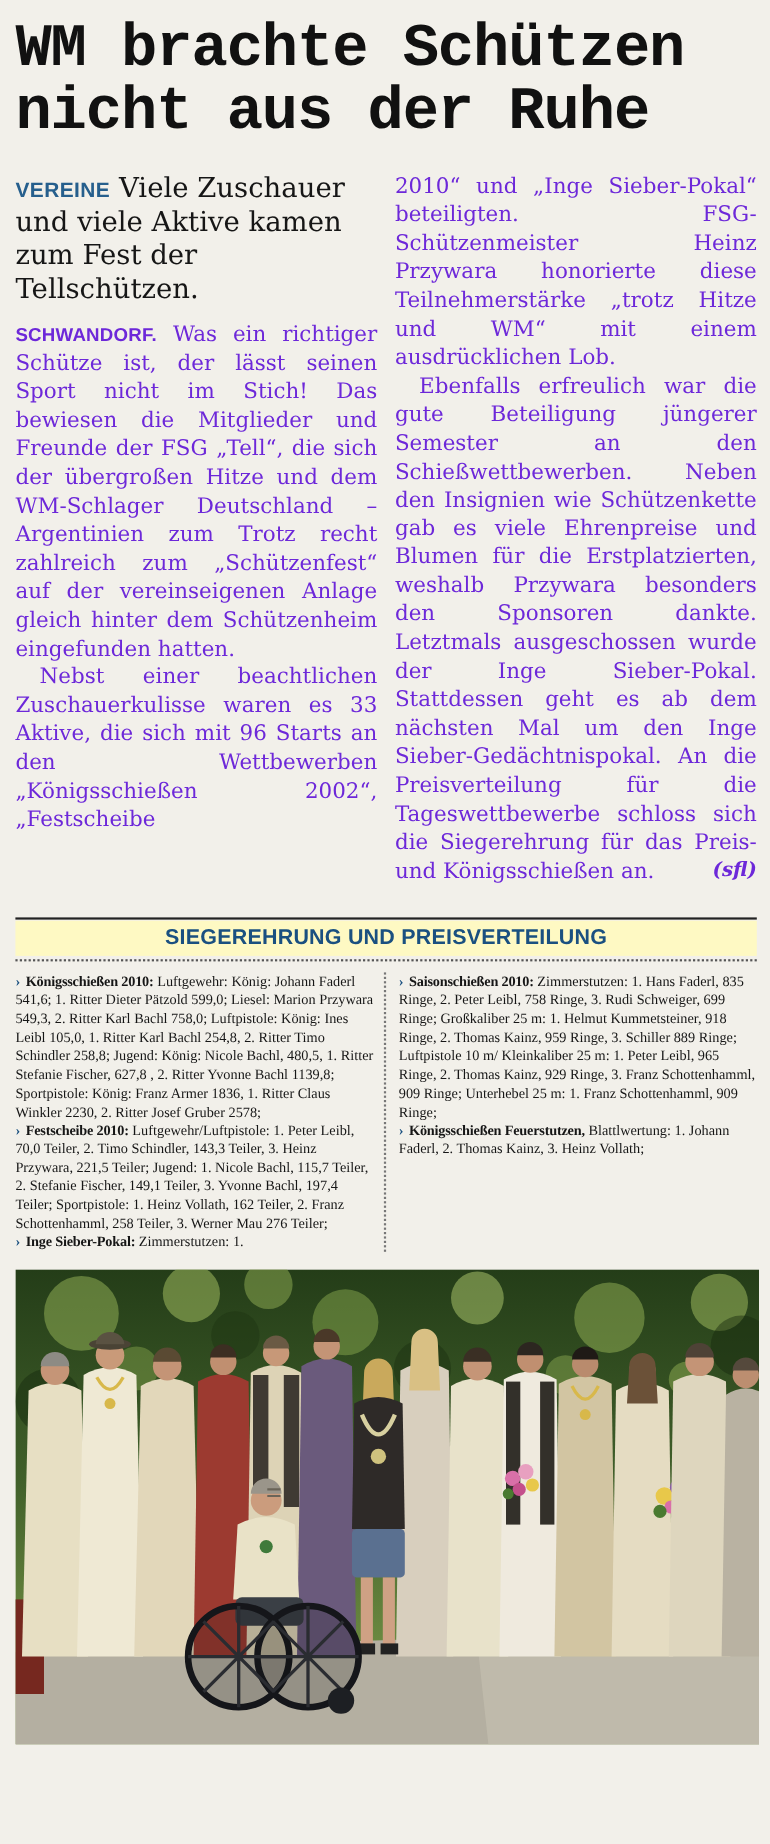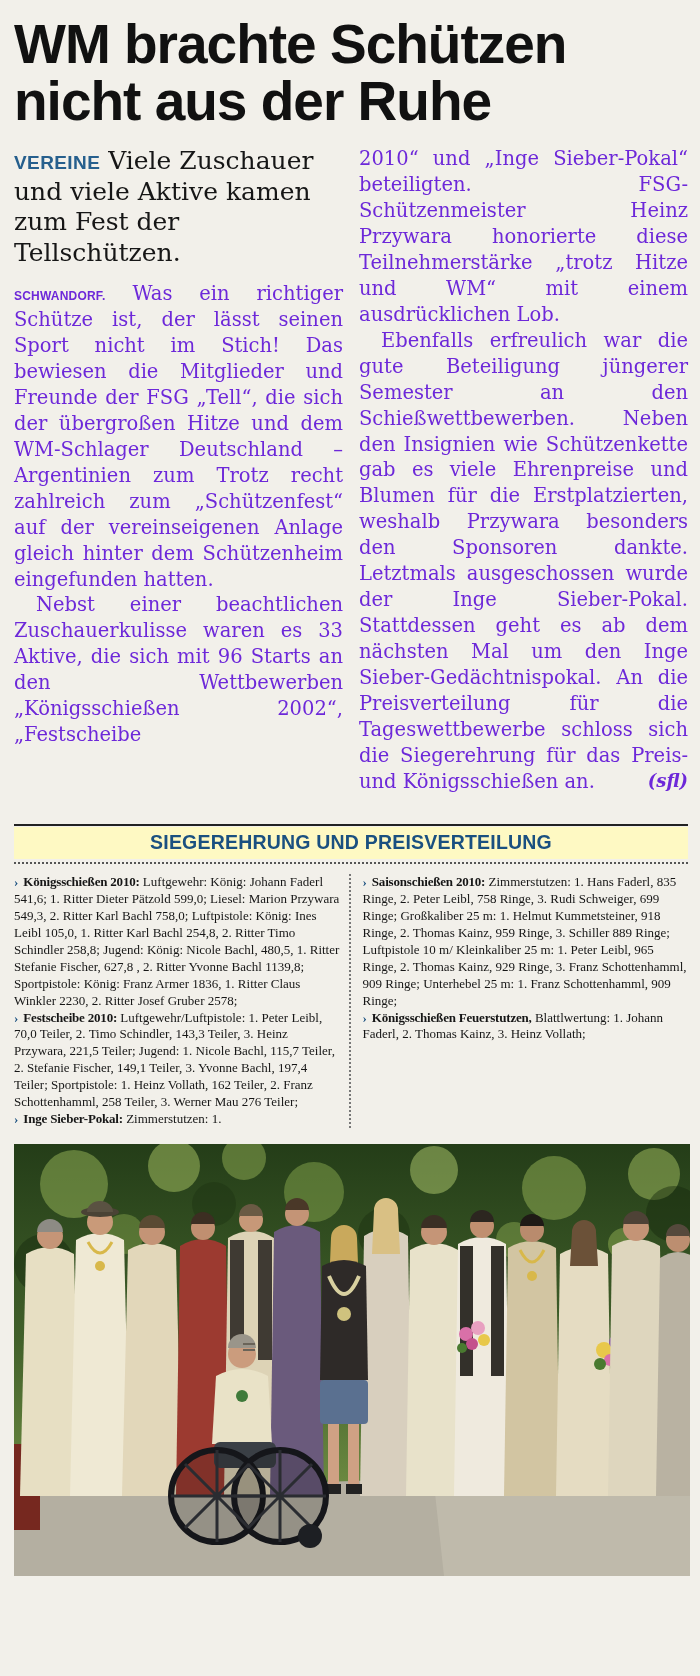--- a/index.html
+++ b/index.html
@@ -7,27 +7,27 @@
   body {
     width: 700px; height: 1676px; overflow: hidden;
     background: #f2f0ea;
     color: #1b1b1b;
     font-family: "DejaVu Serif", serif;
   }
   .page { padding: 16px 12px 0 14px; }
 
   
   .headline {
-    font-family: Liberation Sans, sans-serif;
+    font-family: Liberation Mono, monospace;
     font-weight: bold;
     font-size: 55px;
     line-height: 1.04;
     letter-spacing: -1px;
     color: #111;
-    margin-bottom: 16px;
+    margin-bottom: 26px;
   }
 
   
   .cols { display: flex; gap: 16px; }
   .col { flex: 1 1 0; min-width: 0; }
 
   .lead {
     font-size: 25px;
     line-height: 1.22;
     margin-bottom: 13px;
@@ -44,21 +44,21 @@
     font-size: 19.5px;
     line-height: 1.33;
     text-align: justify;
     color: #6d28d9;
   }
   .body-text p { margin: 0; }
   .body-text p.indent { text-indent: 22px; }
   .dateline {
     font-family: "Liberation Sans", sans-serif;
     font-weight: bold;
-    font-size: 12px;
+    font-size: 17px;
     letter-spacing: 0.2px;
   }
   .sfl {
     float: right;
     font-style: italic;
     font-weight: bold;
     font-size: 18px;
   }
 
   

